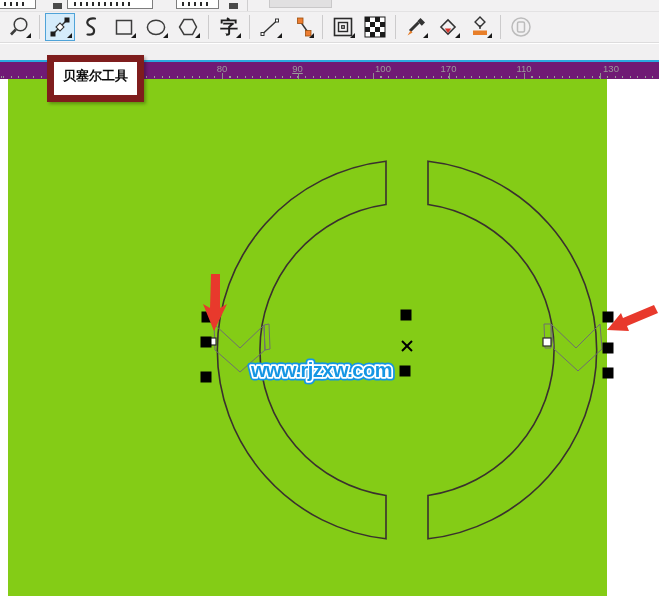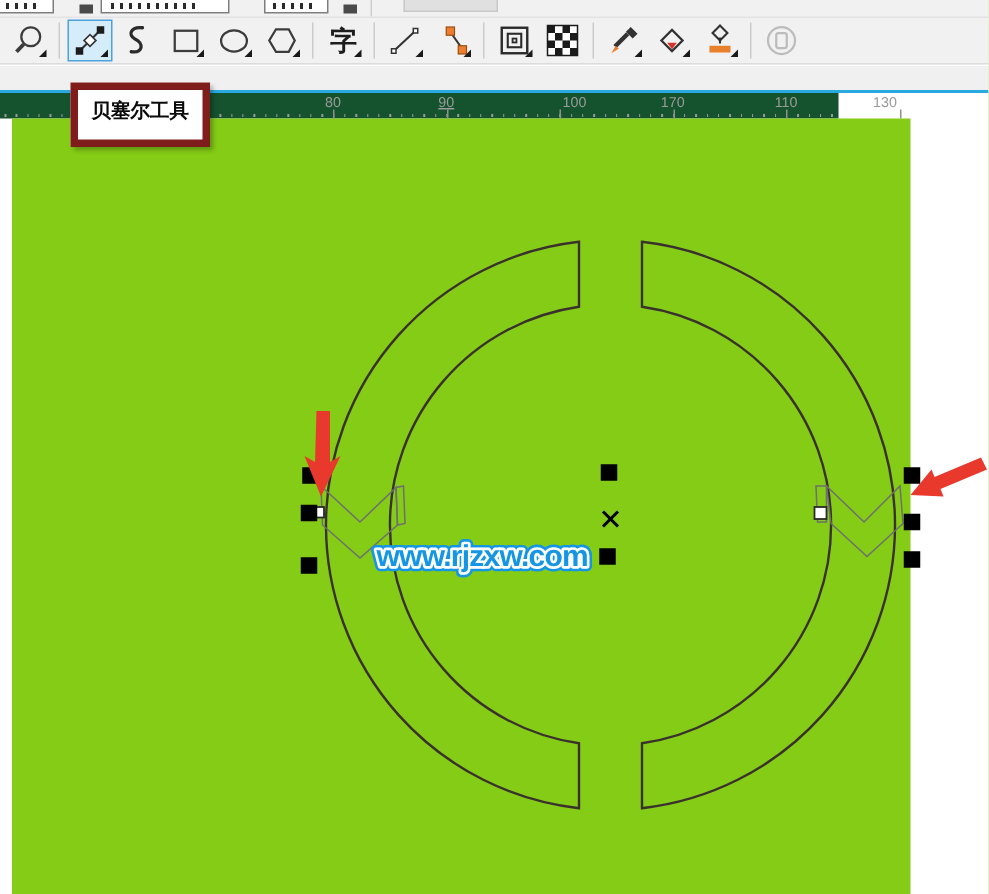--- a/index.html
+++ b/index.html
@@ -22,31 +22,31 @@
   .tool-btn.has-flyout::after{content:"";position:absolute;right:2px;bottom:2px;width:0;height:0;border-left:5px solid transparent;border-bottom:5px solid #1a1a1a;}
   .tb-sep{width:1px;height:24px;background:#cccbcc;margin:0 4px;}
   .tb-ic{display:flex;align-items:center;justify-content:center;}
   .tb-glyph{font-size:18px;font-weight:700;color:#1d1d1d;line-height:1;}
 
   
   .substrip{position:absolute;left:0;top:44px;width:659px;height:16px;background:#f1f0f1;}
   .blue-line{position:absolute;left:0;top:60px;width:659px;height:2px;}
 
   
-  .ruler{position:absolute;left:0;top:62px;width:559px;height:17px;background:#14532d;}
+  .ruler{position:absolute;left:0;top:62px;width:659px;height:17px;background:#701a75;}
   .ruler .ticks{position:absolute;left:0;right:0;bottom:1px;height:2px;background:repeating-linear-gradient(90deg,#9a9a9a 0 1px,transparent 1px 7.55px);background-position-x:3px;}
   .ruler-num{position:absolute;bottom:5px;transform:translateX(-50%);font-size:9.5px;color:#9b9b9b;}
   .ruler-tick-major{position:absolute;bottom:0;width:1px;height:6px;background:#8f8f8f;}
 
   
   .canvas{position:absolute;left:8px;top:79px;width:599px;height:517px;background:#84cc16;}
   svg.scene{position:absolute;left:0;top:0;}
 
   
-  .tooltip{position:absolute;left:47px;top:55px;background:#ffffff;border:5px solid #7f1d1d;padding:5px 9px 7px 9px;box-shadow:2px 2px 3px rgba(0,0,0,.28);white-space:nowrap;z-index:50;}
+  .tooltip{position:absolute;left:47px;top:55px;background:#ffffff;border:7px solid #7f1d1d;padding:5px 9px 7px 9px;box-shadow:2px 2px 3px rgba(0,0,0,.28);white-space:nowrap;z-index:50;}
   .tooltip .tt-title{font-size:13px;font-weight:700;color:#0a0a0a;margin-bottom:3px;}
   .tooltip .tt-desc{font-size:12px;color:#3c3c3c;}
 </style>
 </head>
 <body>
 
 <div class="app">
 
   <div class="propbar">
     <div class="pb-field" style="left:-2px;width:38px;">
@@ -208,21 +208,21 @@
   <span class="ruler-num" style="left: 222px;">80</span>
       <div class="ruler-tick-major" style="left: 222px;"></div>
       <span class="ruler-num" style="left: 297.5px; text-decoration: underline;">90</span>
       <div class="ruler-tick-major" style="left: 297.5px;"></div>
       <span class="ruler-num" style="left: 383px;">100</span>
       <div class="ruler-tick-major" style="left: 373px;"></div>
       <span class="ruler-num" style="left: 448.5px;">170</span>
       <div class="ruler-tick-major" style="left: 448.5px;"></div>
       <span class="ruler-num" style="left: 524px;">110</span>
       <div class="ruler-tick-major" style="left: 524px;"></div>
-      <span class="ruler-num" style="left: 590px;">130</span>
+      <span class="ruler-num" style="left: 611px;">130</span>
       <div class="ruler-tick-major" style="left: 599.5px;"></div>
     </div>
 
   <div class="canvas">
     <svg class="scene" width="659" height="517" viewBox="0 79 659 517">
         <path d="M378,161.2 A190,190 0 0 0 378,538.8 L378,495.5 A147,147 0 0 1 378,204.5 Z" fill="none" stroke="#3a312e" stroke-width="1.6"></path>
         <path d="M420,161.2 A190,190 0 0 1 420,538.8 L420,495.5 A147,147 0 0 0 420,204.5 Z" fill="none" stroke="#3a312e" stroke-width="1.6"></path>
         <path d="M206,324 L232,348 L256,325 L257,350 L232,372 L207,350 Z" fill="none" stroke="#6f6f6f" stroke-width="1"></path>
         <path d="M256,325 L261,324 L262,349 L257,350 Z" fill="none" stroke="#6f6f6f" stroke-width="1"></path>
         <rect x="201" y="338" width="7" height="7" fill="#fff" stroke="#2a2a2a" stroke-width="1.2"></rect>

